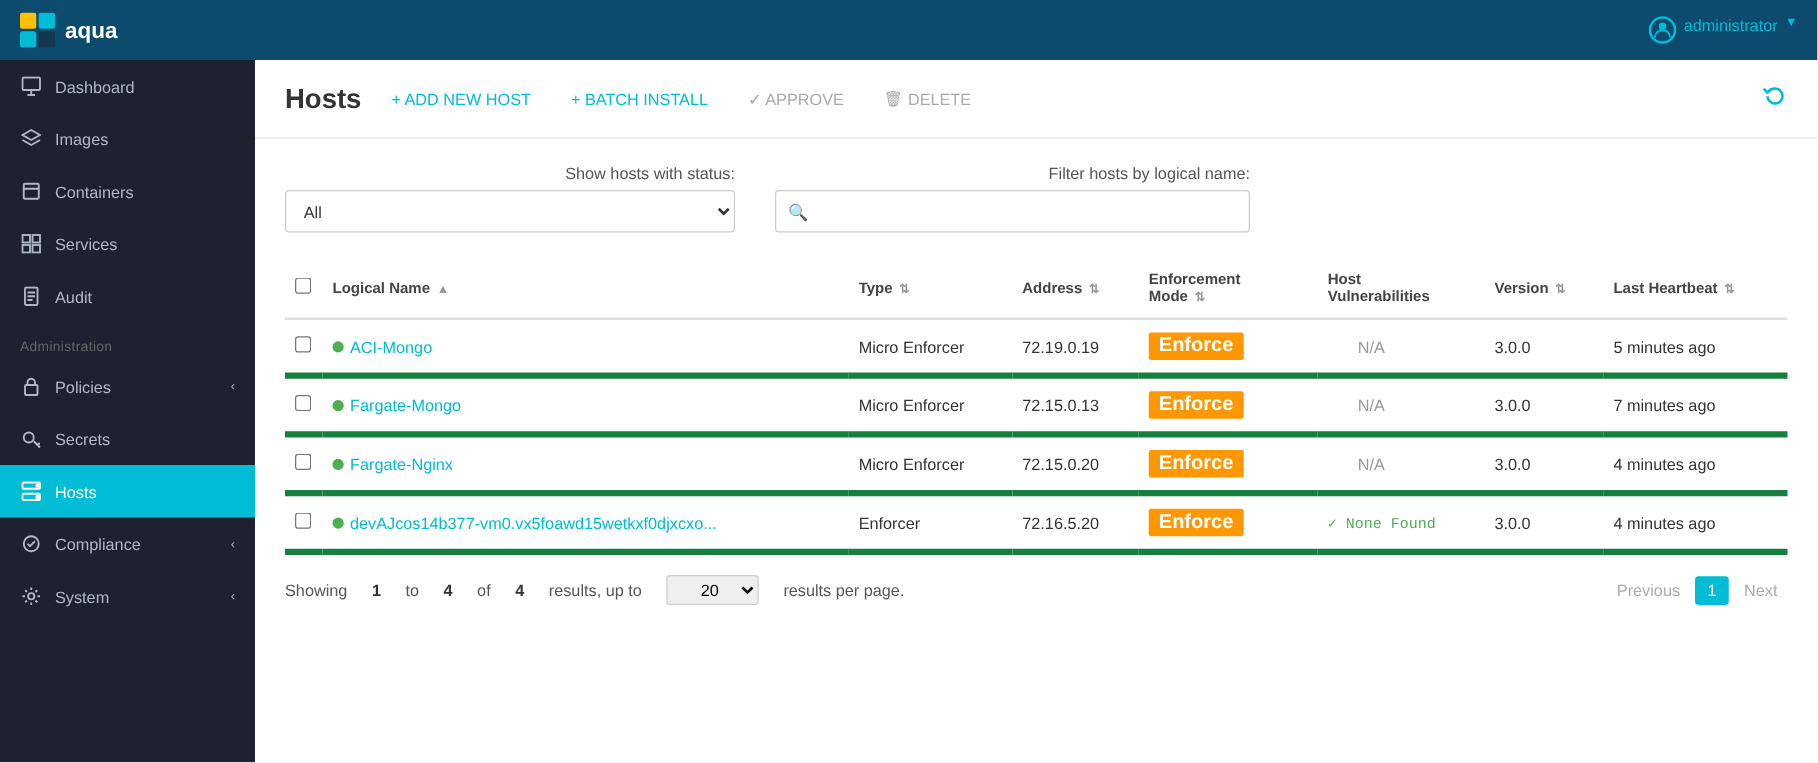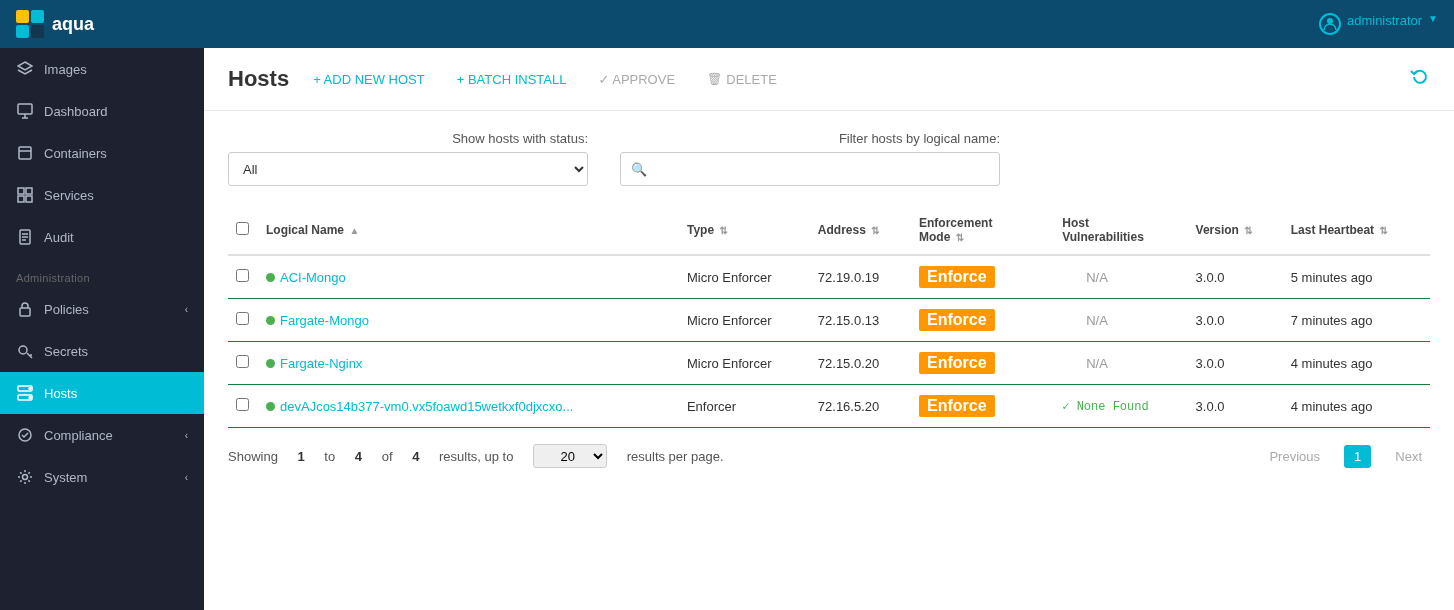--- a/index.html
+++ b/index.html
@@ -201,21 +201,21 @@
       text-align: left;
       padding: 10px 8px;
       font-size: 12px;
       font-weight: 600;
       color: #444;
       white-space: nowrap;
     }
     th .sort-icon { color: #999; font-size: 10px; margin-left: 2px; }
     td {
       padding: 10px 8px;
-      border-bottom: 1px solid #15803d;
+      border-bottom: 5px solid #15803d;
       font-size: 13px;
       color: #333;
     }
     .checkbox-col { width: 30px; }
     .status-dot {
       width: 9px;
       height: 9px;
       border-radius: 50%;
       background: #4caf50;
       display: inline-block;
@@ -258,21 +258,21 @@
       border: 1px solid #ccc;
       border-radius: 3px;
       padding: 0 15px;
       font-size: 13px;
       text-align: right;
     }
     .pagination-right {
       margin-left: auto;
       display: flex;
       align-items: center;
-      gap: 16px;
+      gap: 4px;
     }
     .page-nav {
       color: #aaa;
       font-size: 13px;
       cursor: default;
       padding: 4px 8px;
     }
     .page-nav.active-page {
       background: #00bcd4;
       color: #fff;
@@ -306,36 +306,36 @@
   </div>
 </div>
 
 <div class="main-layout">
 
   <div class="sidebar">
 
     <div class="sidebar-item">
       <span class="sidebar-icon">
         <svg width="16" height="16" viewBox="0 0 16 16" fill="none" stroke="#b0b8c8" stroke-width="1.5">
-            <polygon points="8,1 15,5 8,9 1,5"></polygon>
-            <polyline points="1,9 8,13 15,9"></polyline>
-          </svg>
-      </span>
-      <span>Images</span>
-    </div>
-
-    <div class="sidebar-item">
-      <span class="sidebar-icon">
-        <svg width="16" height="16" viewBox="0 0 16 16" fill="none" stroke="#b0b8c8" stroke-width="1.5">
             <rect x="1" y="1" width="14" height="10" rx="1"></rect>
             <line x1="5" y1="15" x2="11" y2="15"></line>
             <line x1="8" y1="11" x2="8" y2="15"></line>
           </svg>
       </span>
       <span>Dashboard</span>
+    </div>
+
+    <div class="sidebar-item">
+      <span class="sidebar-icon">
+        <svg width="16" height="16" viewBox="0 0 16 16" fill="none" stroke="#b0b8c8" stroke-width="1.5">
+            <polygon points="8,1 15,5 8,9 1,5"></polygon>
+            <polyline points="1,9 8,13 15,9"></polyline>
+          </svg>
+      </span>
+      <span>Images</span>
     </div>
 
     <div class="sidebar-item">
       <span class="sidebar-icon">
         <svg width="16" height="16" viewBox="0 0 16 16" fill="none" stroke="#b0b8c8" stroke-width="1.5">
             <rect x="2" y="2" width="12" height="12" rx="1"></rect>
             <line x1="2" y1="6" x2="14" y2="6"></line>
           </svg>
       </span>
       <span>Containers</span>

